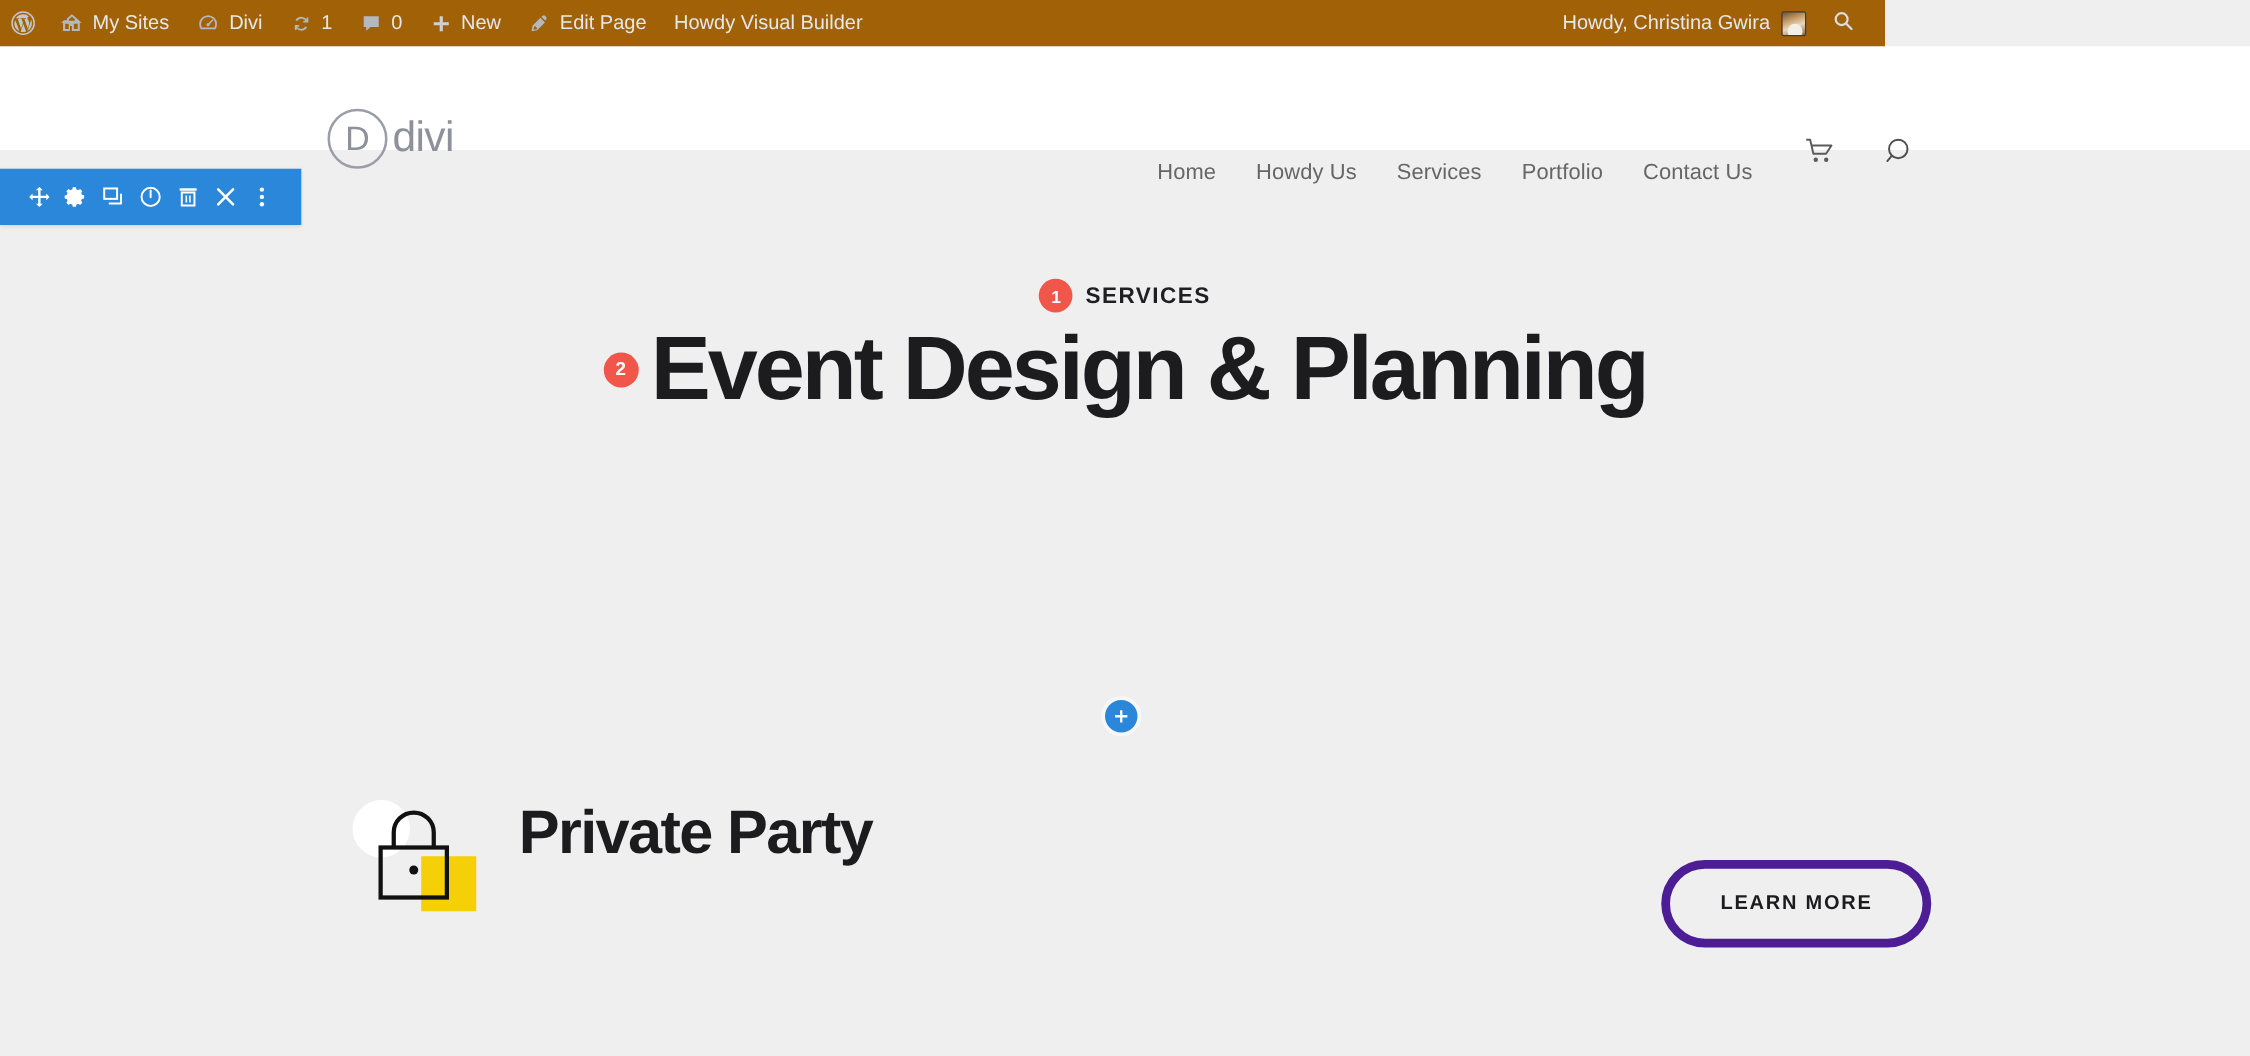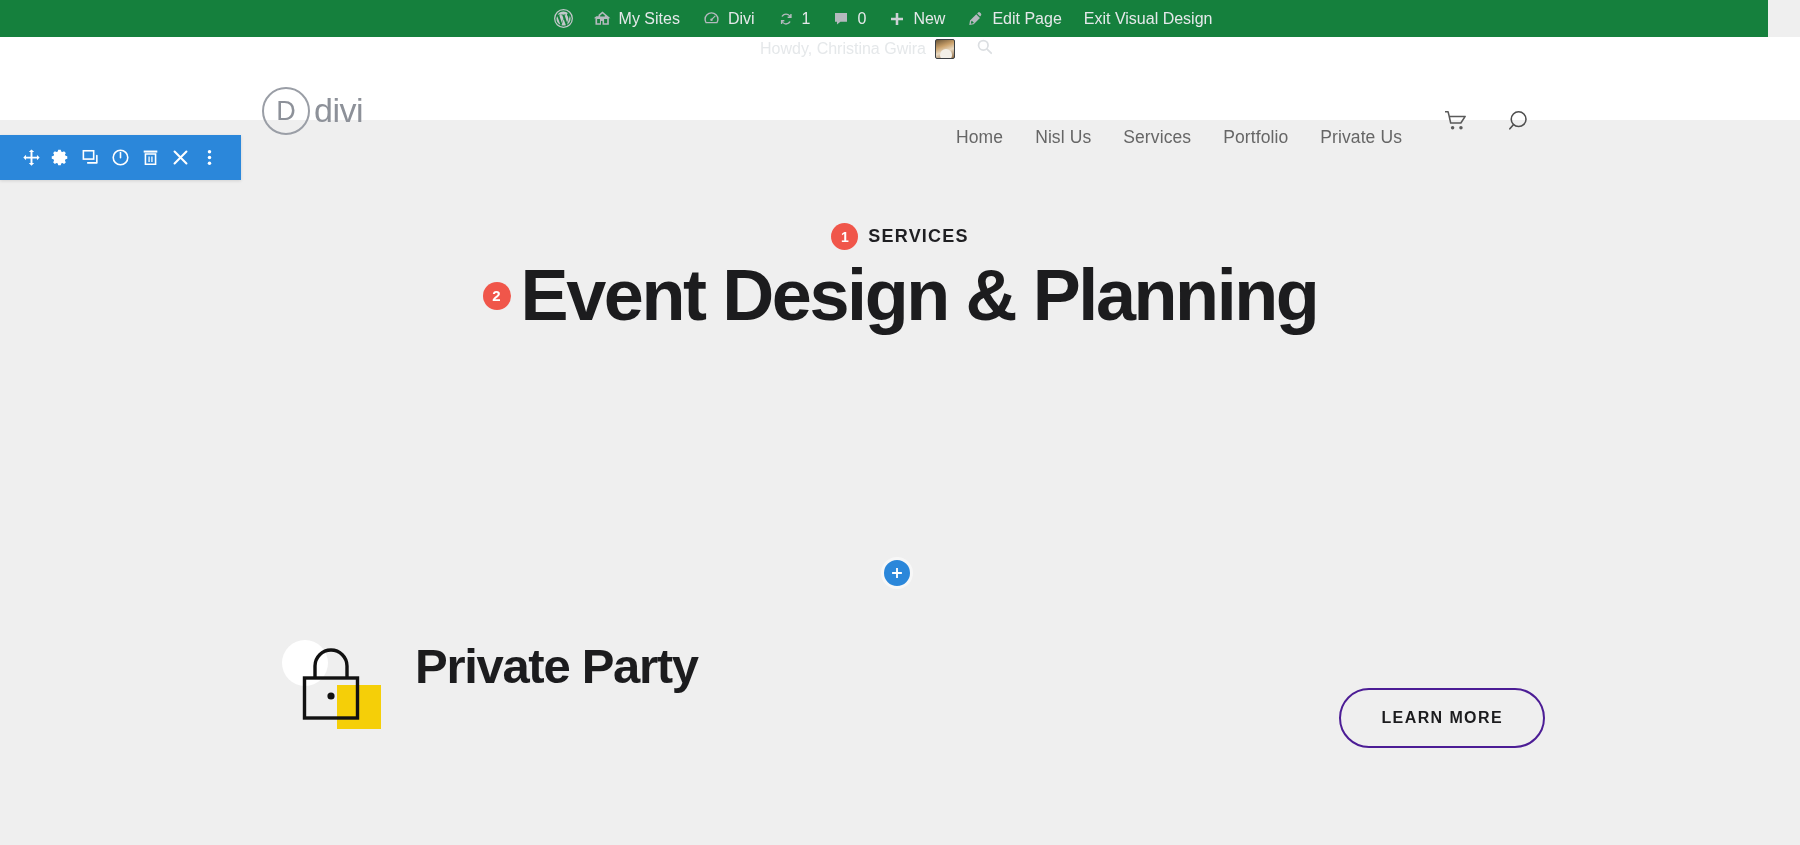--- a/index.html
+++ b/index.html
@@ -8,28 +8,27 @@
     height: 845px;
     overflow: hidden;
     font-family: "Liberation Sans", sans-serif;
     background: #efefef;
   }
 
   
   .adminbar {
     position: absolute;
     top: 0; left: 0;
-    width: 1768px; height: 37px;
-    background: #15803d;
+    width: 1508px; height: 37px;
+    background: #a16207;
     display: flex;
     align-items: center;
     color: #b4b9be;
     font-size: 16px;
     z-index: 50;
-    flex-direction: column;
   }
   .ab-group { display: flex; align-items: center; }
   .ab-item {
     display: flex;
     align-items: center;
     gap: 7px;
     height: 37px;
     padding: 0 11px;
     color: #e5e8ea;
     white-space: nowrap;
@@ -265,21 +264,21 @@
     max-width: 745px;
   }
   .cta-cell {
     width: 200px;
     flex: none;
     padding-top: 50px;
     display: flex;
     justify-content: flex-end;
   }
   .learn-more {
-    border: 2px solid #4c1d95;
+    border: 7px solid #4c1d95;
     border-radius: 40px;
     padding: 19px 40px;
     font-size: 16px;
     font-weight: bold;
     letter-spacing: 1.4px;
     color: #1c1c1e;
     background: transparent;
     white-space: nowrap;
     font-family: "Liberation Sans", sans-serif;
   }
@@ -360,21 +359,21 @@
     <div class="ab-item">
       <span class="ab-icon">
         <svg width="18" height="18" viewBox="0 0 24 24" fill="#b4b9be">
           <path d="M17.6 3.6a2.2 2.2 0 0 0-3.1 0l-1 1 3.9 3.9 1-1a2.2 2.2 0 0 0 0-3.1zM12.4 5.7L4 14.1 3 20l5.9-1 8.4-8.4-4-3.9zM5.6 15.2l.9-.9 2.6 2.6-.9.9-3 .5z"></path>
         </svg>
       </span>
       <span>Edit Page</span>
     </div>
 
     <div class="ab-item">
-      <span>Exit Visual Design</span>
+      <span>Howdy Visual Builder</span>
     </div>
   </div>
 
   <div class="ab-spacer"></div>
 
   <div class="ab-right">
     <div class="ab-howdy">
       <span>Howdy, Christina Gwira</span>
       <span class="ab-avatar"></span>
     </div>
@@ -392,24 +391,24 @@
 <div class="siteheader">
   <div class="header-inner">
 
     <div class="logo">
       <span class="logo-mark">D</span>
       <span class="logo-text">divi</span>
     </div>
 
     <nav class="mainnav">
       <a class="navlink">Home</a>
-      <a class="navlink">Nisl Us</a>
+      <a class="navlink">Howdy Us</a>
       <a class="navlink">Services</a>
       <a class="navlink">Portfolio</a>
-      <a class="navlink">Private Us</a>
+      <a class="navlink">Contact Us</a>
 
       <span class="nav-icon cart">
         <svg width="24" height="22" viewBox="0 0 26 24" fill="none" stroke="#5a5a5a" stroke-width="1.7">
           <path d="M1 2h3.4l1.2 5m0 0l1.6 7.2h11.1L23 7H5.6z" stroke-linejoin="round"></path>
           <circle cx="9.3" cy="19.4" r="1.9" fill="#5a5a5a" stroke="none"></circle>
           <circle cx="18.4" cy="19.4" r="1.9" fill="#5a5a5a" stroke="none"></circle>
         </svg>
       </span>
 
       <span class="nav-icon search">

